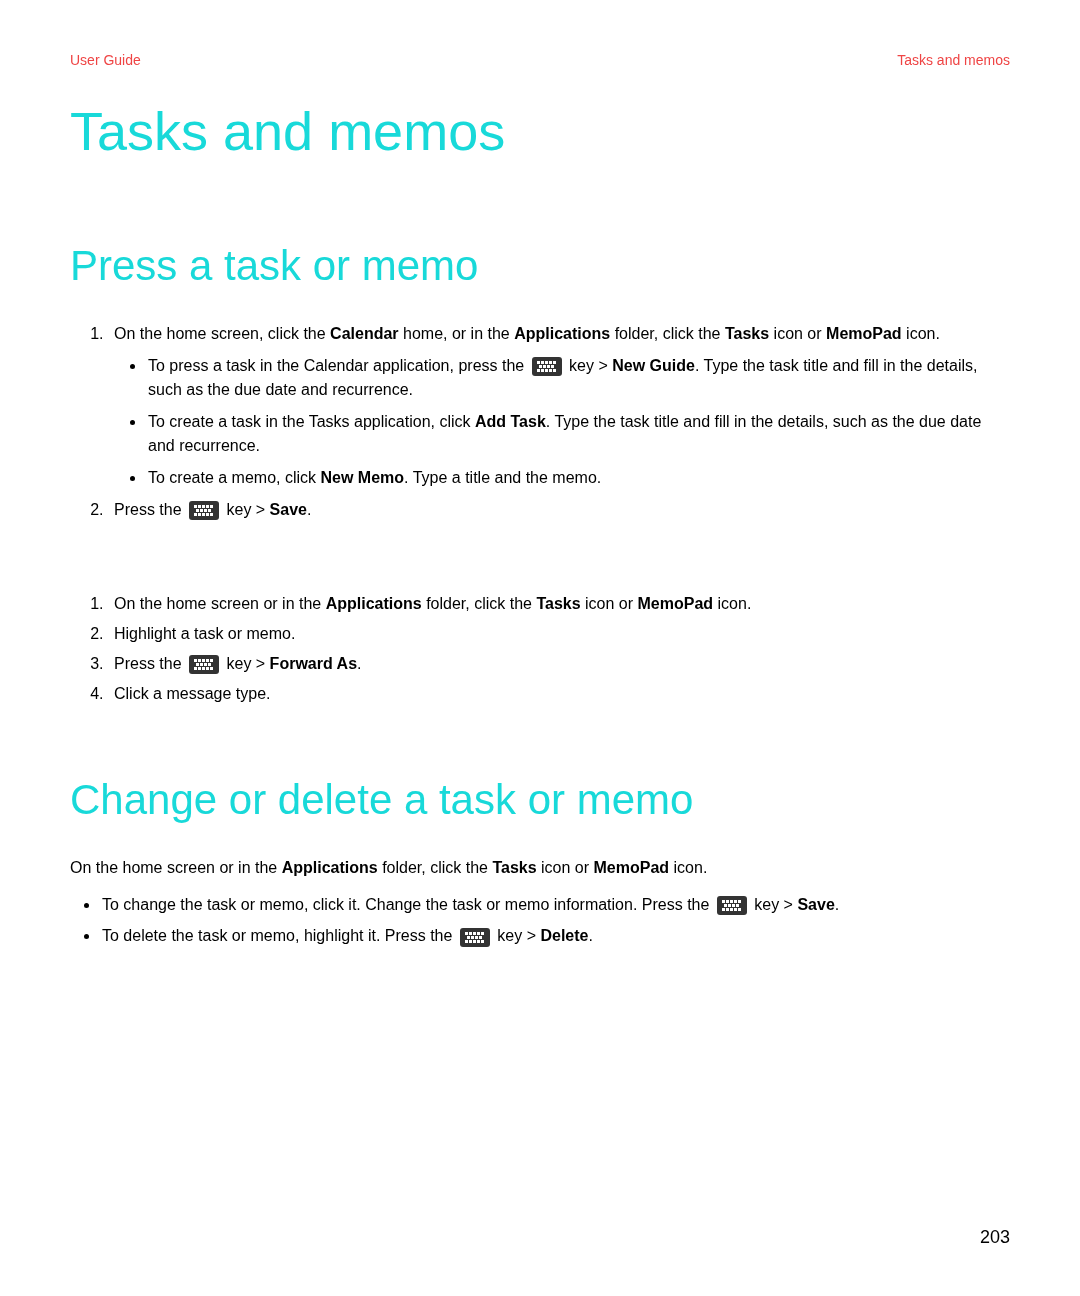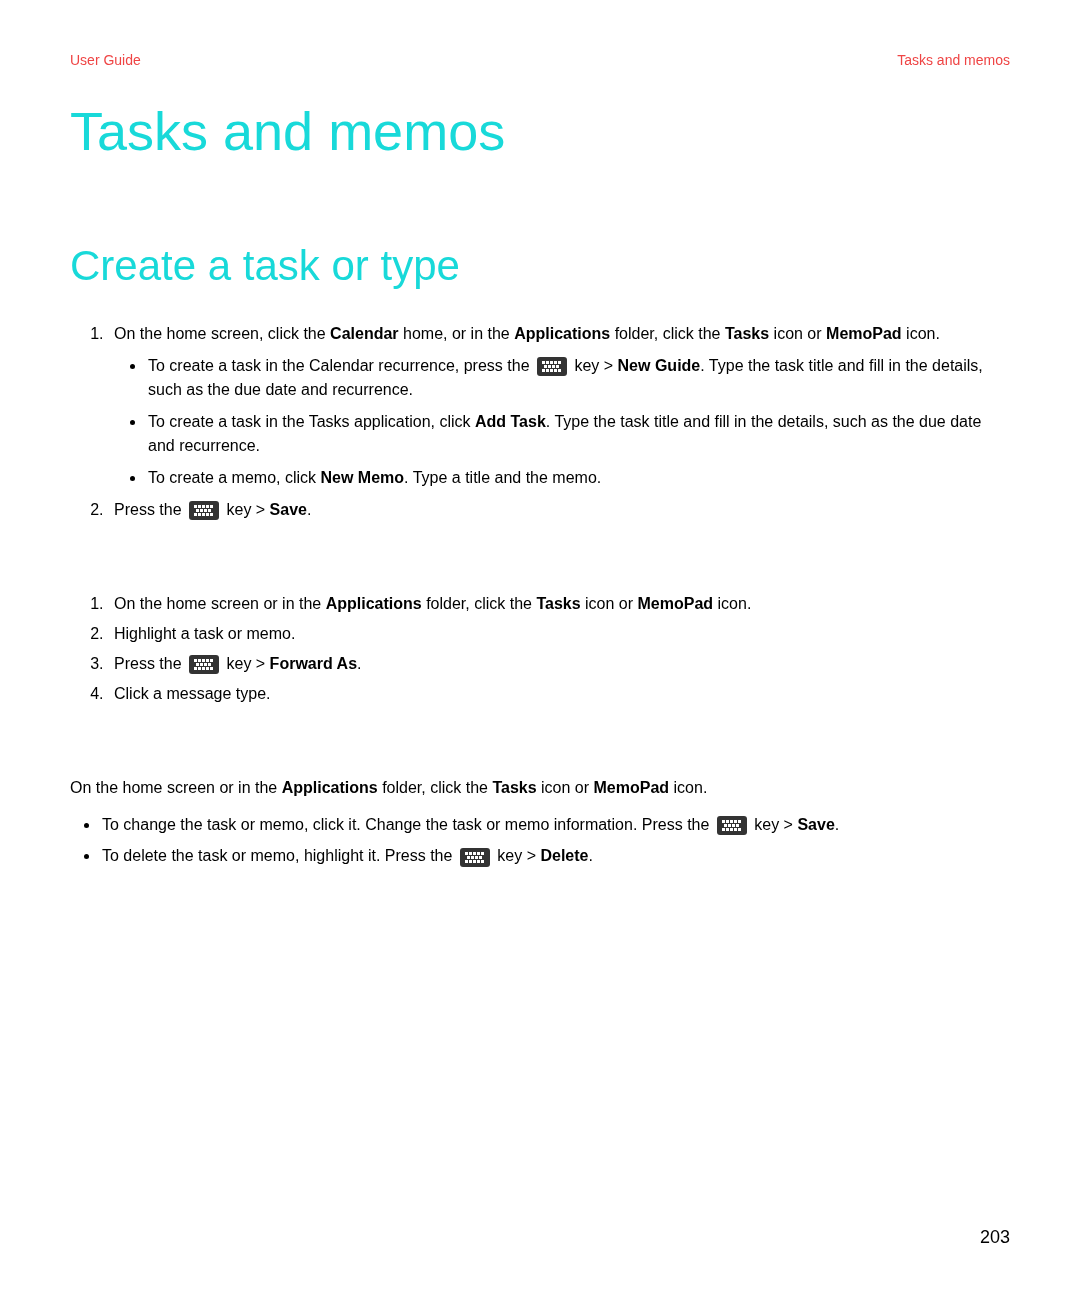--- a/index.html
+++ b/index.html
@@ -101,28 +101,28 @@
 <body>
 
 <div class="header-row">
   <span>User Guide</span>
   <span>Tasks and memos</span>
 </div>
 
 <h1 class="page-title">Tasks and memos</h1>
 
 <div class="section-block">
-  <h2 class="section-heading">Create a task or type</h2>
+  <h2 class="section-heading">Press a task or memo</h2>
 
   <ol class="steps">
     <li>
       <span>On the home screen, click the </span><b>Calendar</b><span> home, or in the </span><b>Applications</b><span> folder, click the </span><b>Tasks</b><span> icon or </span><b>MemoPad</b><span> icon.</span>
       <ul class="sub">
         <li>
-          <span>To create a task in the Calendar recurrence, press the </span><span class="bb-key"></span><span> key &gt; </span><b>New Guide</b><span>. Type the task title and fill in the details, such as the due date and recurrence.</span>
+          <span>To press a task in the Calendar application, press the </span><span class="bb-key"></span><span> key &gt; </span><b>New Guide</b><span>. Type the task title and fill in the details, such as the due date and recurrence.</span>
         </li>
         <li>
           <span>To create a task in the Tasks application, click </span><b>Add Task</b><span>. Type the task title and fill in the details, such as the due date and recurrence.</span>
         </li>
         <li>
           <span>To create a memo, click </span><b>New Memo</b><span>. Type a title and the memo.</span>
         </li>
       </ul>
     </li>
     <li>
@@ -138,20 +138,21 @@
     </li>
     <li>Highlight a task or memo.</li>
     <li>
       <span>Press the </span><span class="bb-key"></span><span> key &gt; </span><b>Forward As</b><span>.</span>
     </li>
     <li>Click a message type.</li>
   </ol>
 </div>
 
 <div class="section-block">
+  <h2 class="section-heading">Change or delete a task or memo</h2>
   <p class="body">
     <span>On the home screen or in the </span><b>Applications</b><span> folder, click the </span><b>Tasks</b><span> icon or </span><b>MemoPad</b><span> icon.</span>
   </p>
   <ul class="bullets">
     <li>
       <span>To change the task or memo, click it. Change the task or memo information. Press the </span><span class="bb-key"></span><span> key &gt; </span><b>Save</b><span>.</span>
     </li>
     <li>
       <span>To delete the task or memo, highlight it. Press the </span><span class="bb-key"></span><span> key &gt; </span><b>Delete</b><span>.</span>
     </li>

